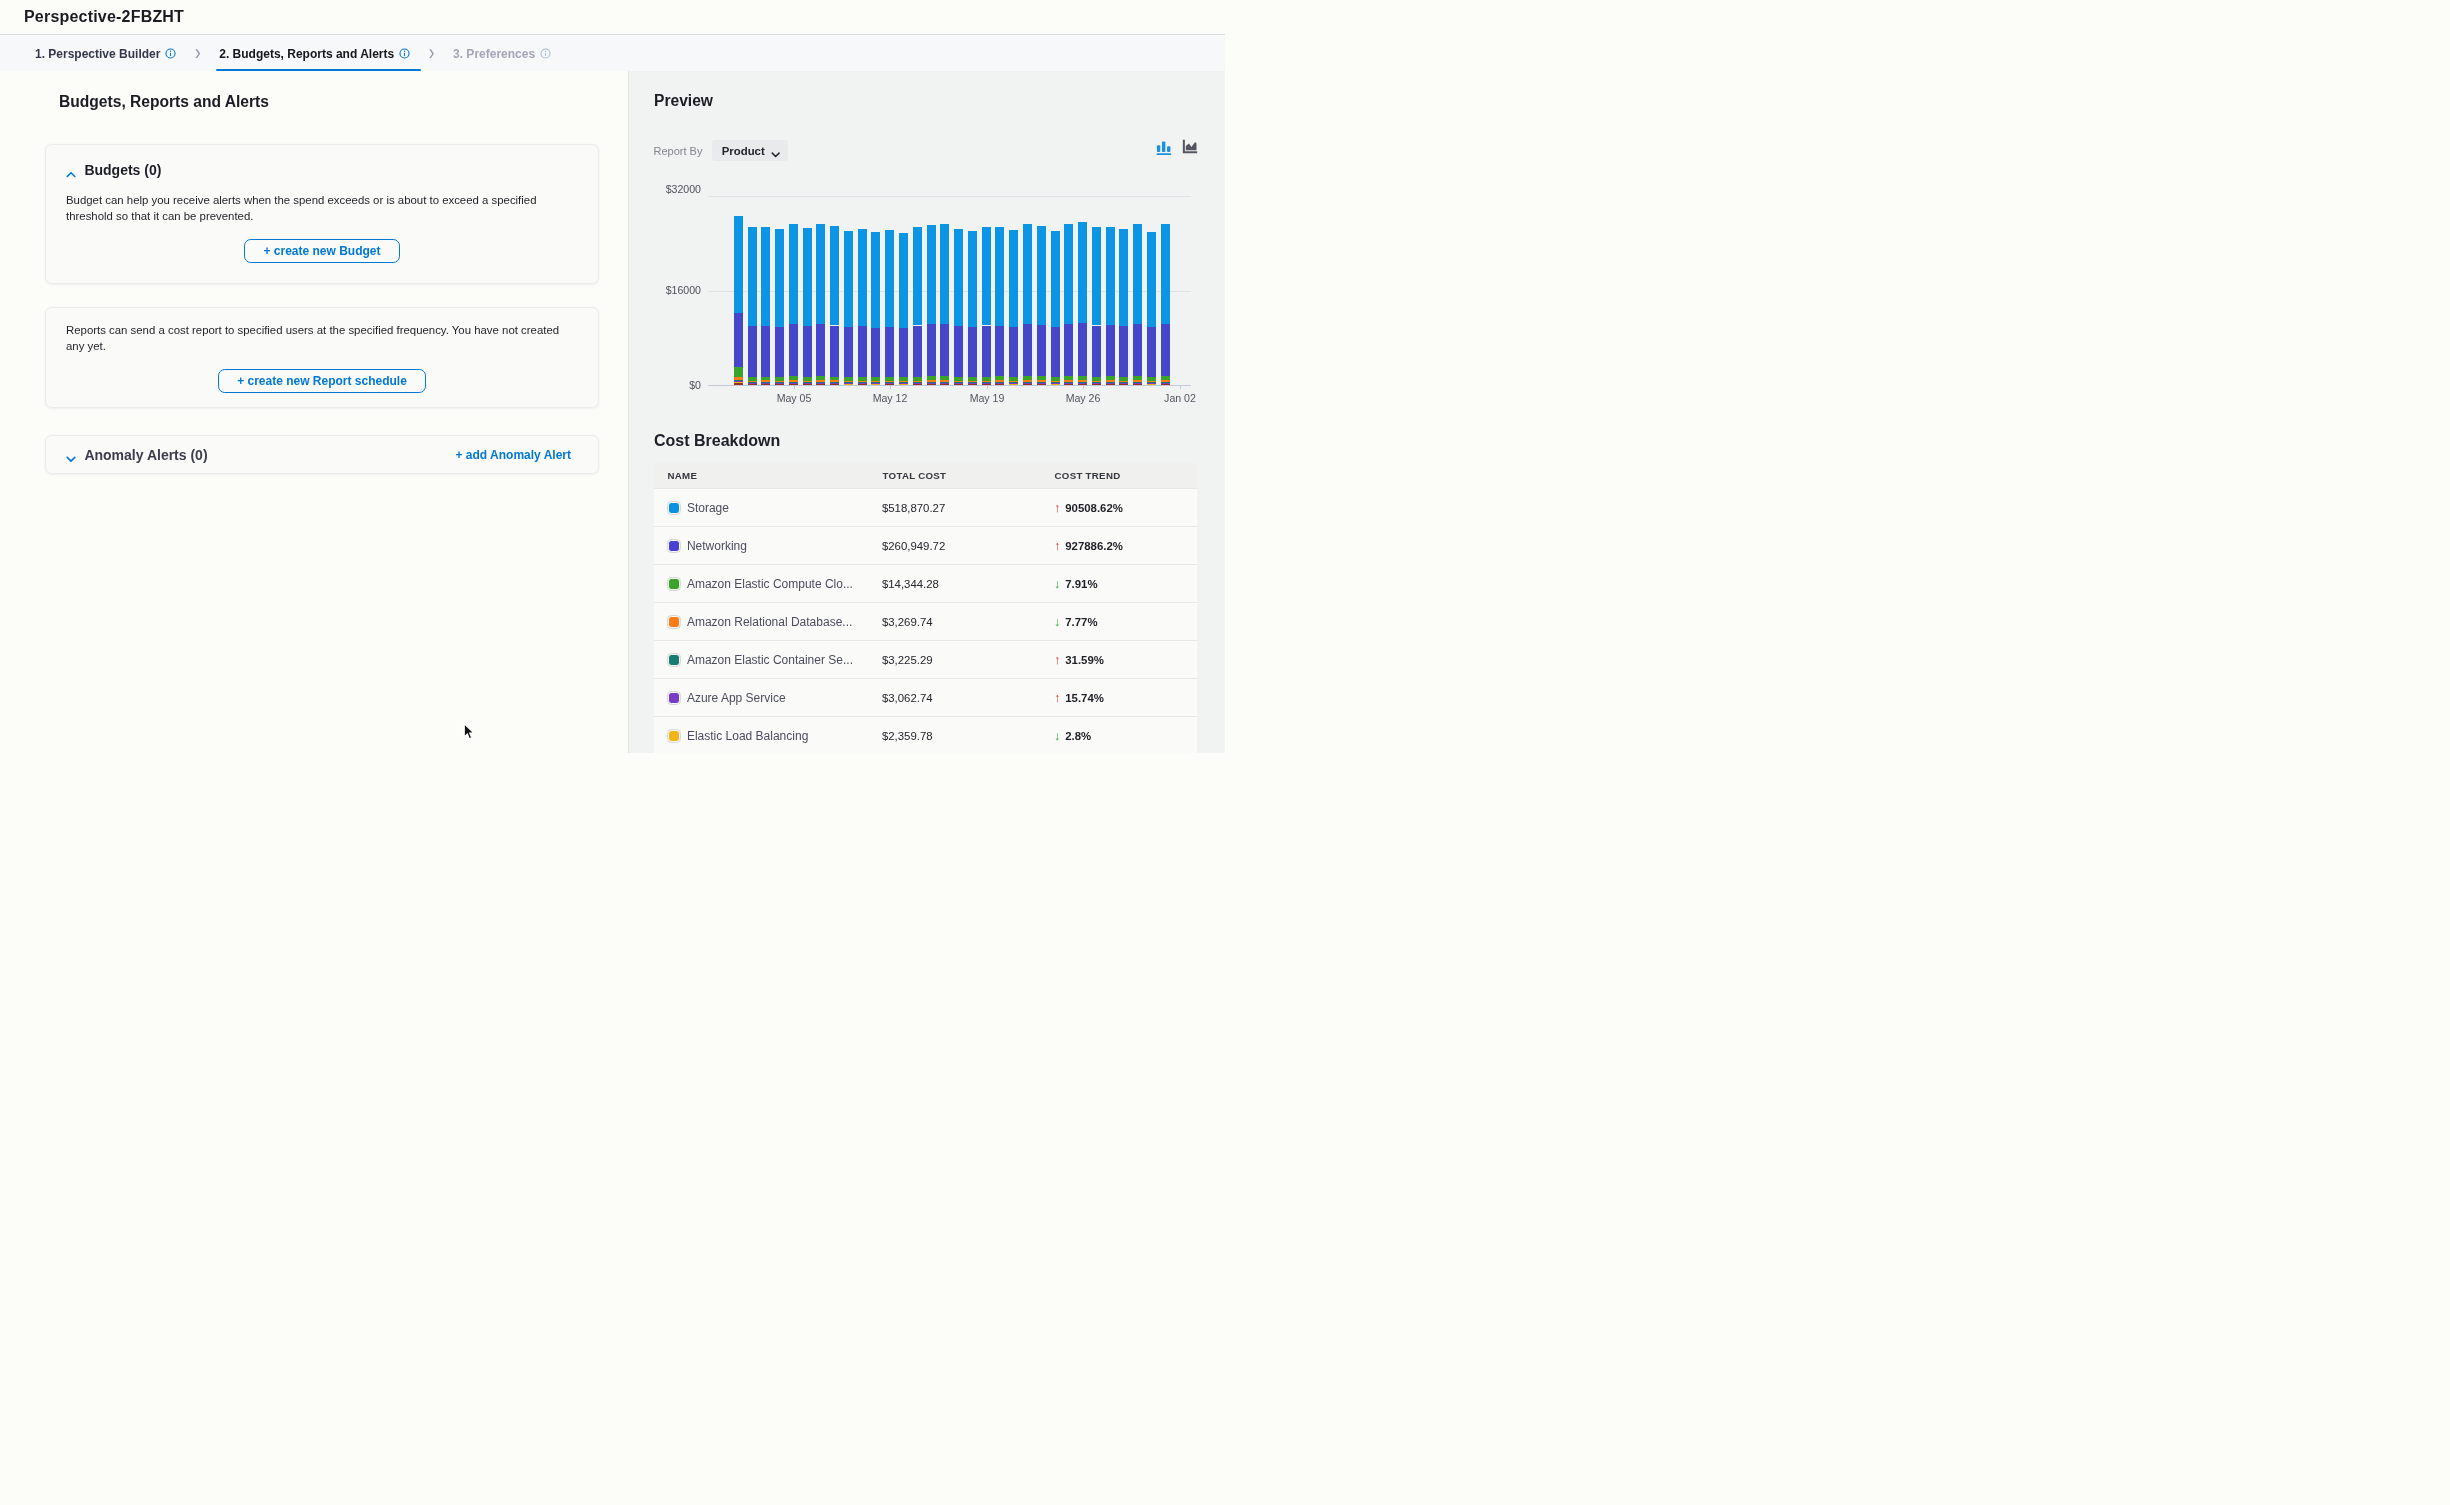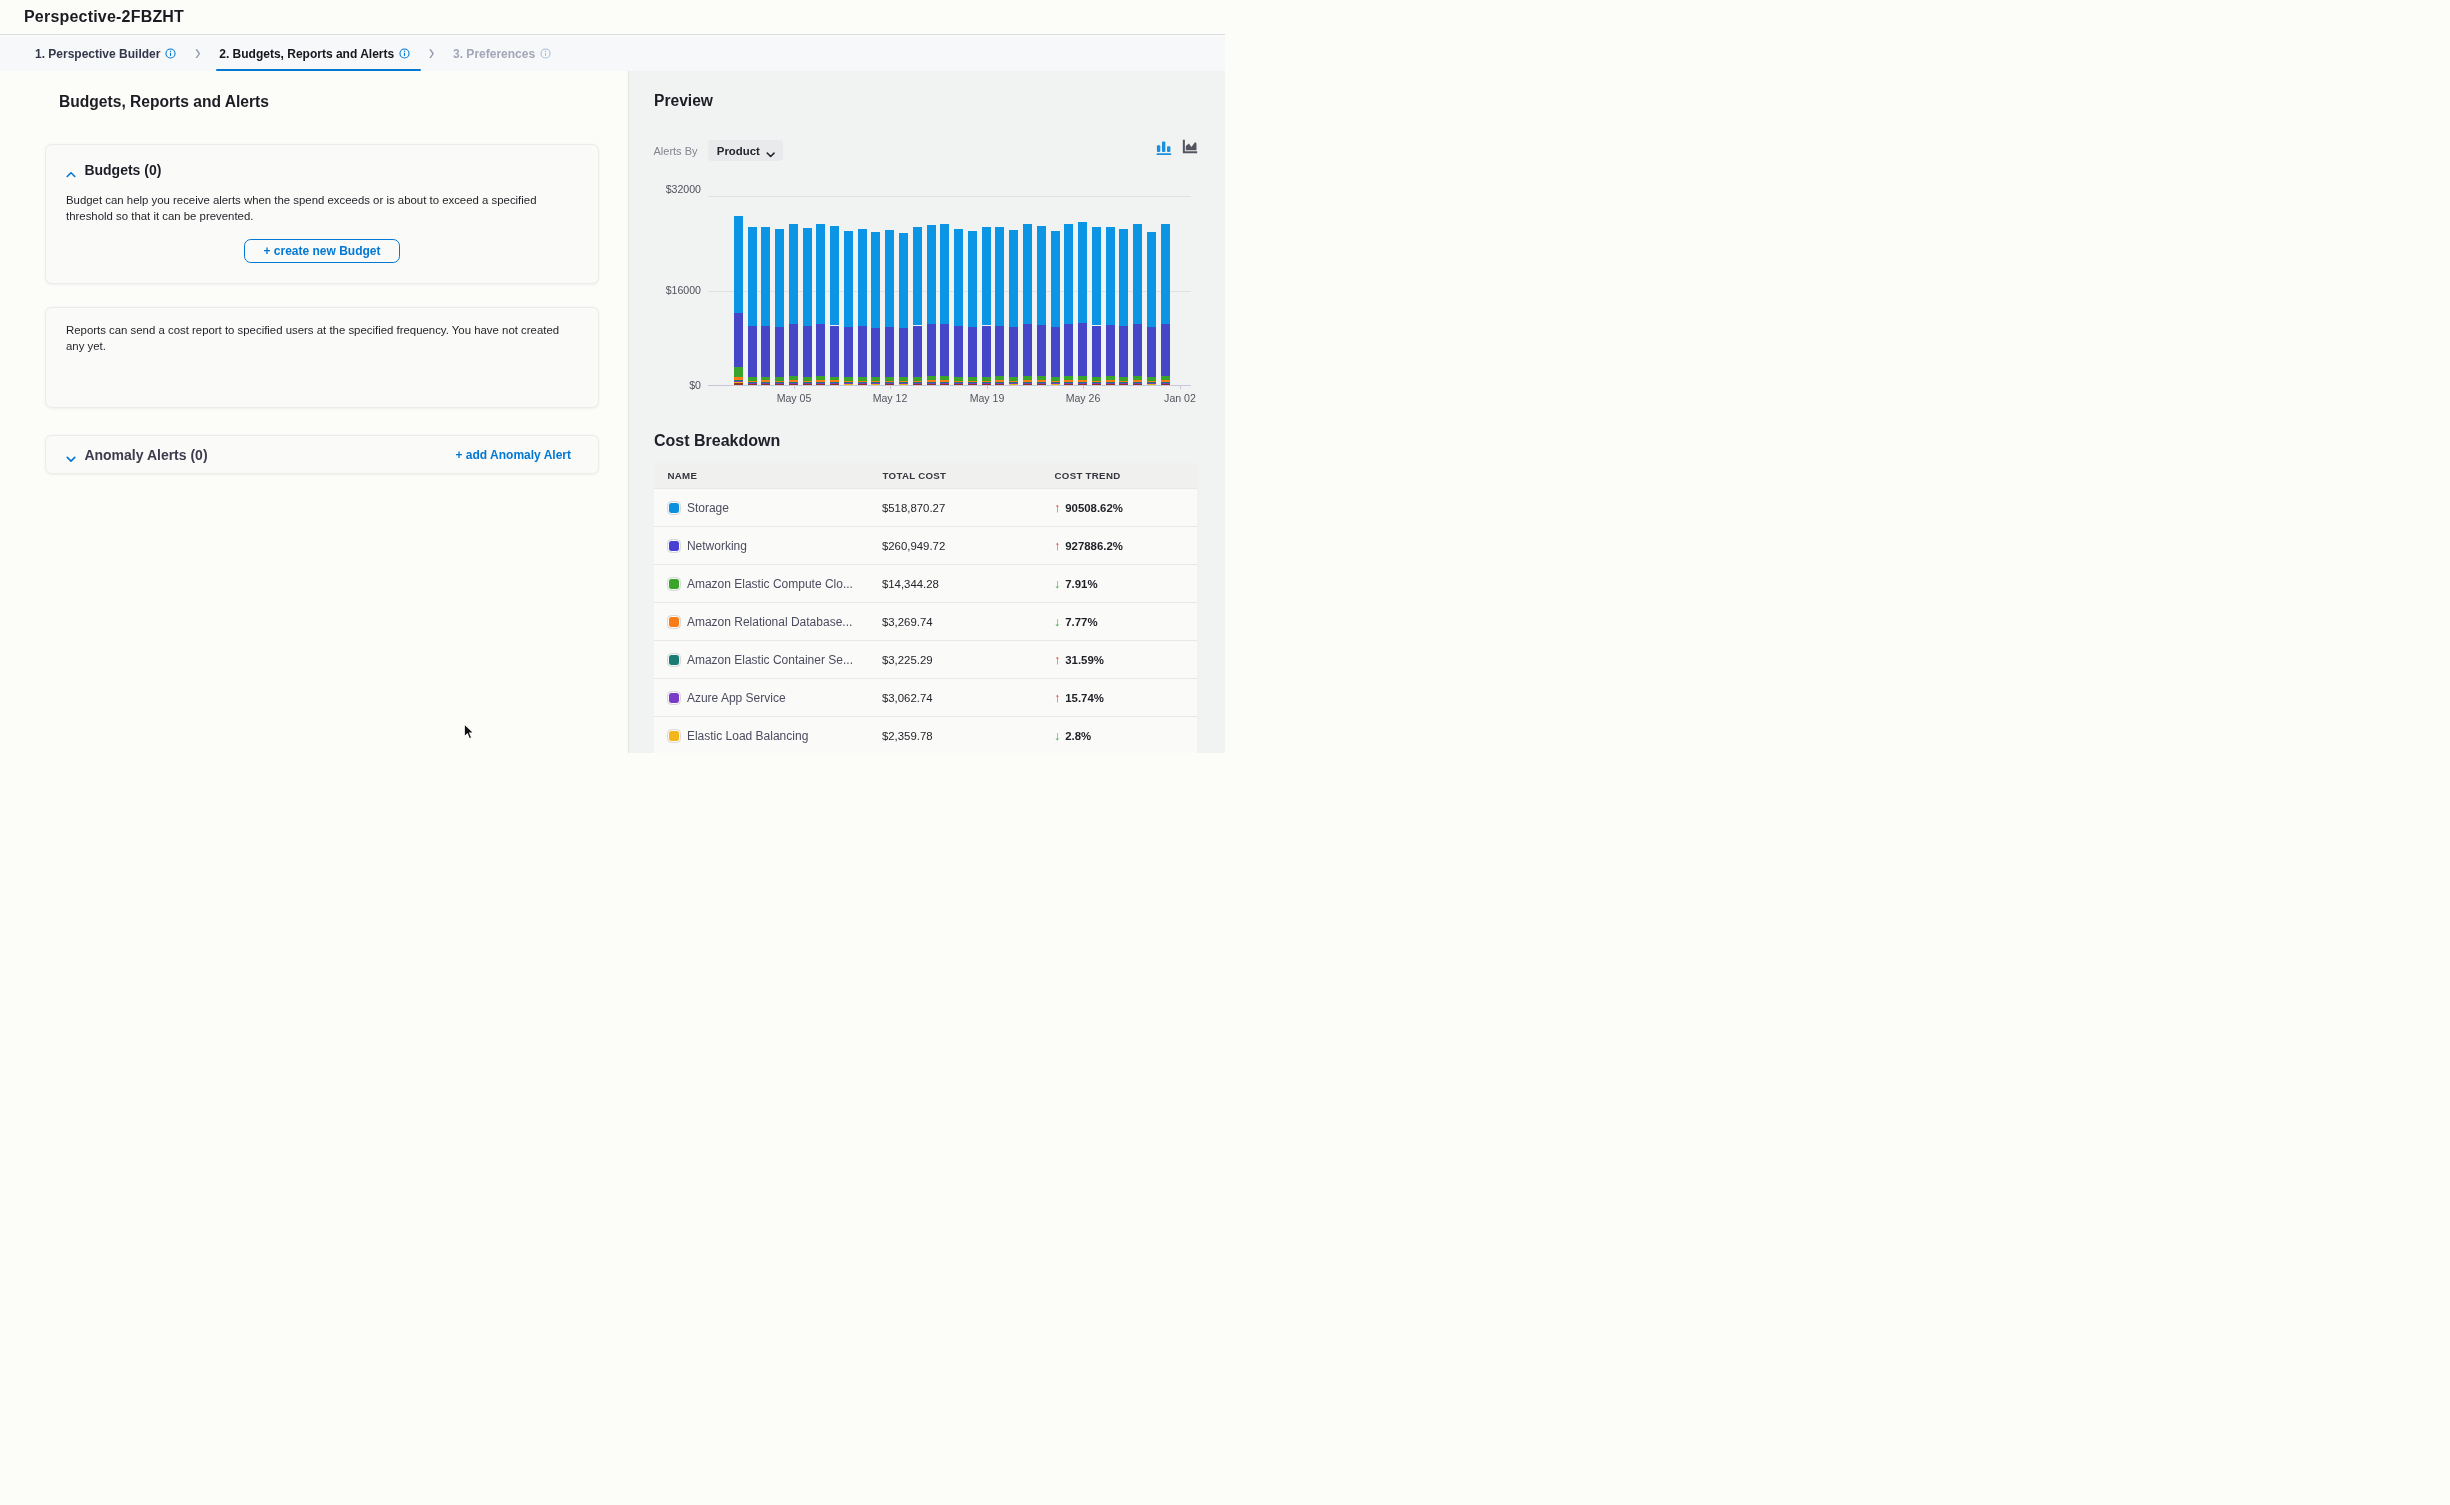--- a/index.html
+++ b/index.html
@@ -165,40 +165,43 @@
       <span class="card-title">Budgets (0)</span>
     </div>
     <div class="card-desc">Budget can help you receive alerts when the spend exceeds or is about to exceed a specified threshold so that it can be prevented.</div>
     <div class="btn-row">
       <button class="btn">+ create new Budget</button>
     </div>
   </div>
 
   <div class="card card-reports">
     <div class="card-desc">Reports can send a cost report to specified users at the specified frequency. You have not created any yet.</div>
+    <div class="btn-row">
+      <button class="btn">+ create new Report schedule</button>
+    </div>
   </div>
 
   <div class="card card-anomaly">
     <div class="card-head">
       <span class="chev">
         <svg viewBox="0 0 12 8" width="10" height="6.8">
             <polyline points="1.5,1.5 6,6 10.5,1.5" fill="none" stroke="currentColor" stroke-width="2" stroke-linecap="round" stroke-linejoin="round"></polyline>
           </svg>
       </span>
       <span class="card-title">Anomaly Alerts (0)</span>
     </div>
     <span class="link-blue">+ add Anomaly Alert</span>
   </div>
 </div>
 
 <div class="preview-panel">
   <h2 class="preview-h2">Preview</h2>
 
   <div class="groupby-row">
-    <span class="groupby-label">Alerts By</span>
+    <span class="groupby-label">Report By</span>
     <div class="groupby-chip">
       <span>Product</span>
       <span class="caret">
         <svg viewBox="0 0 12 8" width="9.3" height="6">
             <polyline points="1.5,1.5 6,6 10.5,1.5" fill="none" stroke="currentColor" stroke-width="2" stroke-linecap="round" stroke-linejoin="round"></polyline>
           </svg>
       </span>
     </div>
   </div>
 

